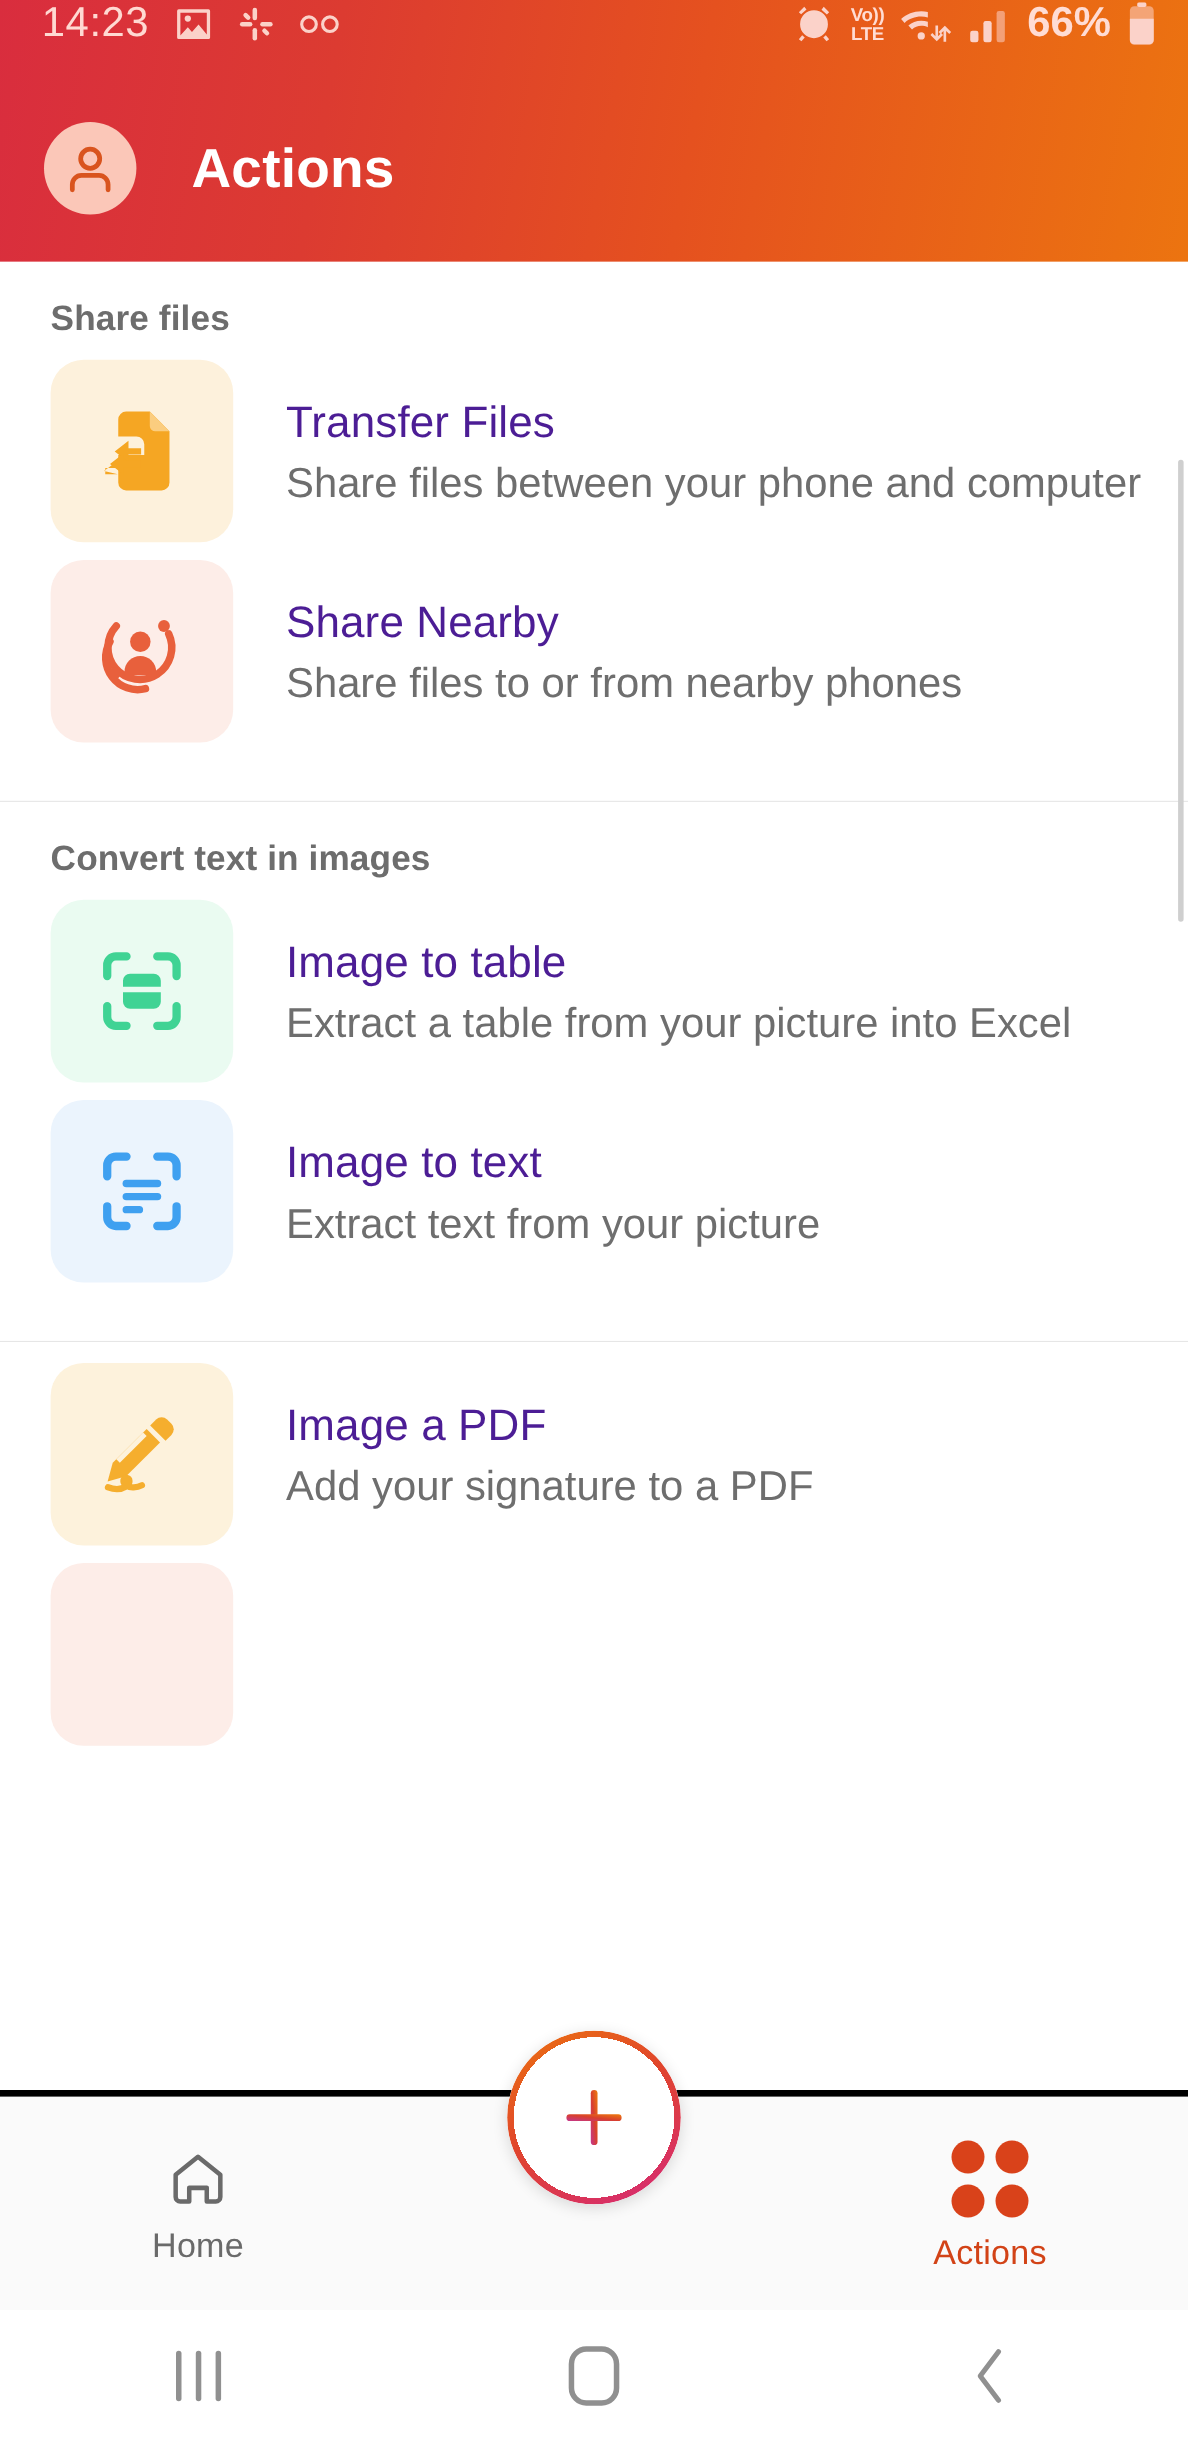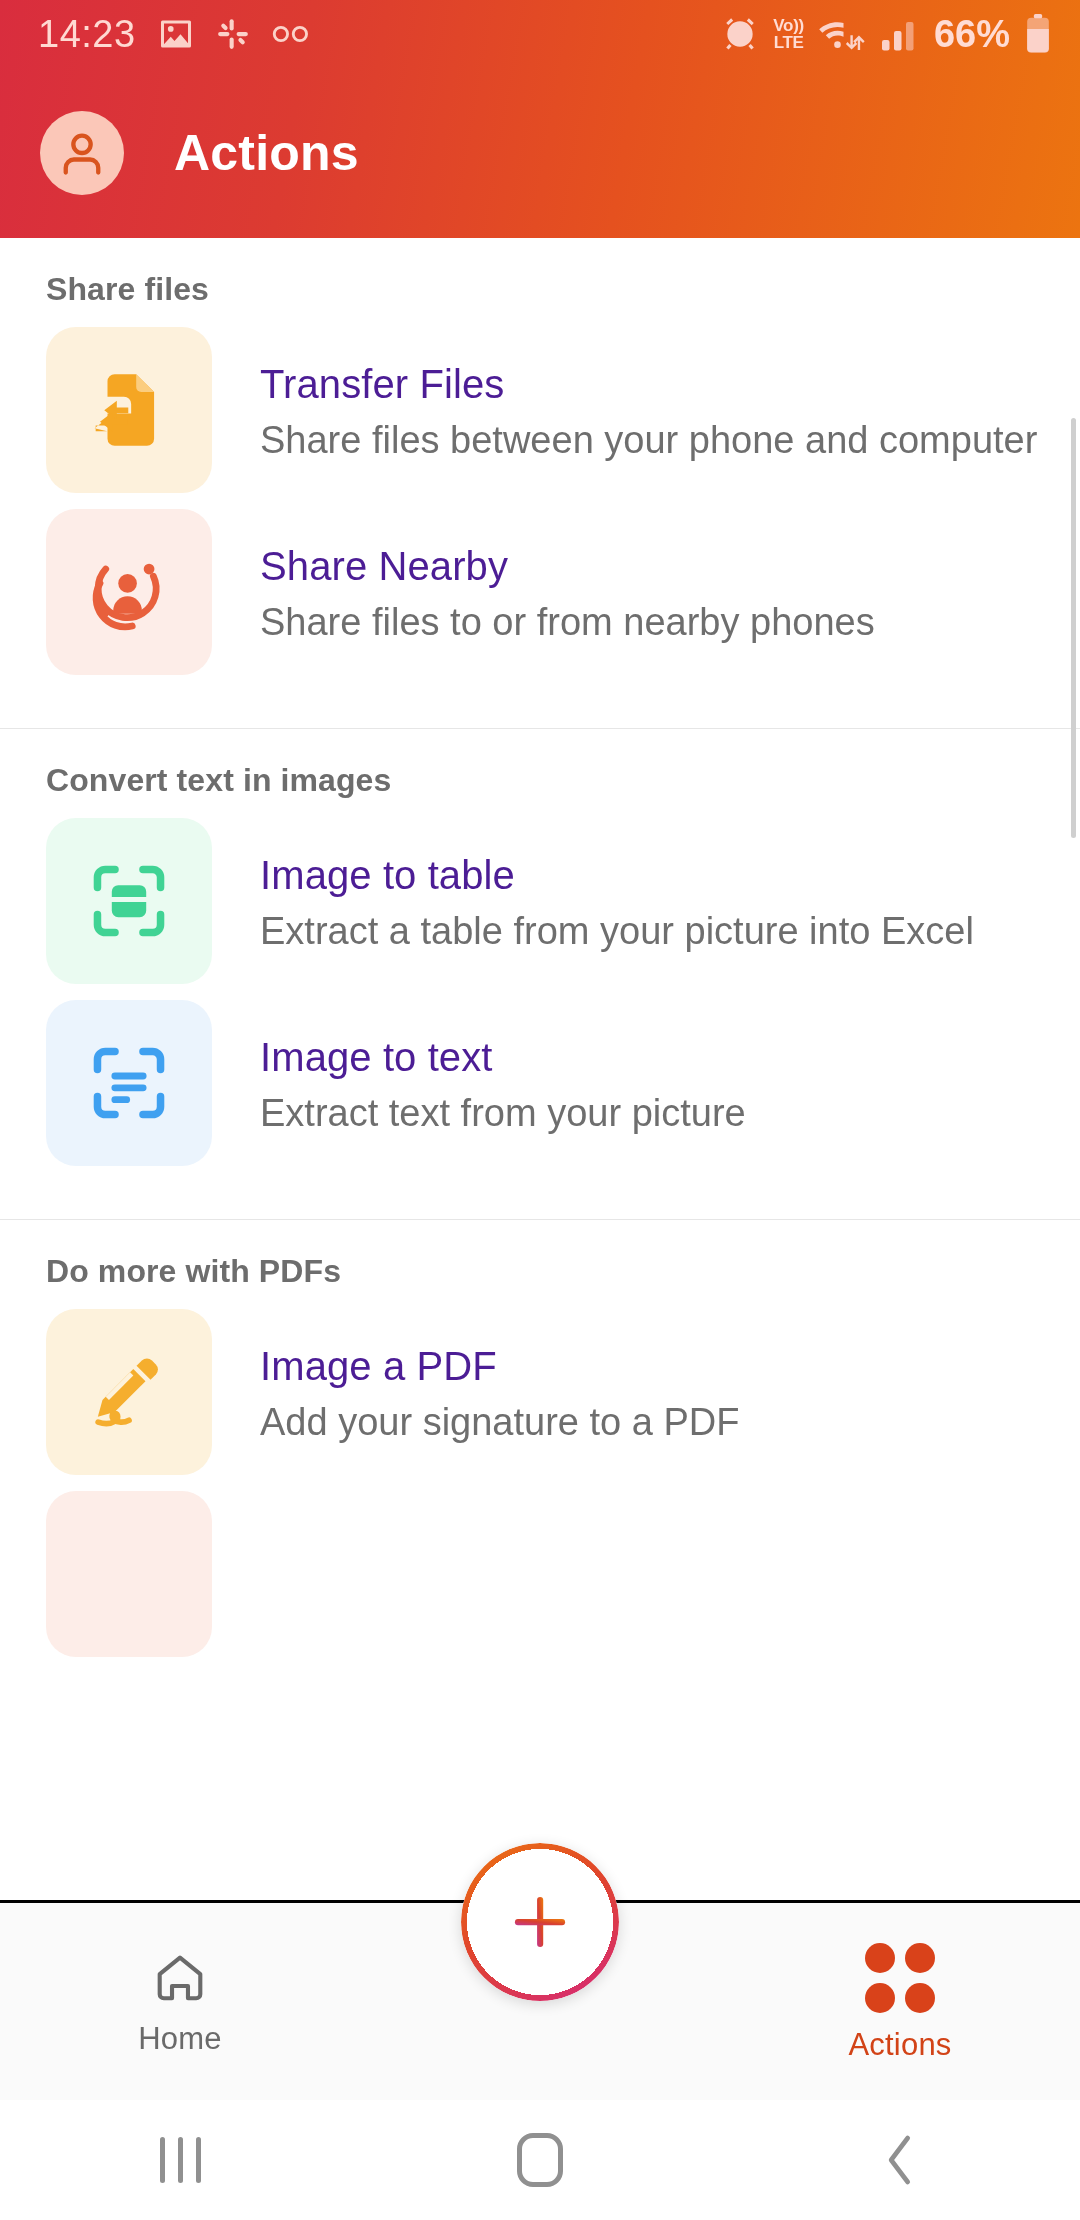--- a/index.html
+++ b/index.html
@@ -11,21 +11,21 @@
   }
   .phone { position:relative; width:1080px; height:2220px; background:#fff; }
 
   
   .header {
     position:absolute; top:0; left:0; width:1080px; height:238px;
     background:linear-gradient(100deg,#D92D3E 0%,#DC3B31 28%,#E5511F 58%,#EC7410 100%);
   }
   .statusbar {
     position:absolute; top:0; left:0; width:1080px; height:68px;
-    display:flex; align-items:center; justify-content:space-between;
+    display:flex; align-items:flex-start; justify-content:space-between;
     padding:0 28px 0 38px;
   }
   .sb-left { display:flex; align-items:center; gap:22px; }
   .sb-right { display:flex; align-items:center; gap:14px; }
   .sb-time {
     color:#FFD9D2; font-size:38px; font-weight:400; letter-spacing:.5px;
   }
   .sb-pct { color:#FFDCD4; font-size:38px; font-weight:600; letter-spacing:0; }
   .sb-volte {
     color:#FFDCD4; font-size:17px; font-weight:700; line-height:17px;
@@ -82,21 +82,21 @@
 
   
   .scroll-indicator {
     position:absolute; right:4px; top:180px; width:5px; height:420px;
     background:#CFCFCF; border-radius:3px;
   }
 
   
   .tabbar {
     position:absolute; top:1900px; left:0; width:1080px; height:200px;
-    background:#FAFAFA; border-top:3px solid #000000;
+    background:#FAFAFA; border-top:6px solid #000000;
     display:flex; align-items:flex-start;
   }
   .tab {
     flex:1 1 0; height:200px;
     display:flex; flex-direction:column; align-items:center; justify-content:center;
     gap:14px;
   }
   .tab-label { font-size:31px; letter-spacing:.2px; }
   .tab-home .tab-label { color:#6A6A6A; }
   .tab-actions .tab-label { color:#D24317; }
@@ -298,21 +298,20 @@
           <div class="row-title">Image to text</div>
           <div class="row-sub">Extract text from your picture</div>
         </div>
       </div>
 
       <div style="height:56px"></div>
       <div class="divider"></div>
     </div>
 
     <div class="section">
-      <div class="section-title">Do more with PDFs</div>
 
       <div class="row">
         <div class="tile" style="background:#FDF2DC">
           <svg width="86" height="86" viewBox="0 0 24 24">
             <path fill="#F5AE2E" d="M18.4 3.2a2 2 0 0 0-2.8 0L14.1 4.7l3.9 3.9 1.5-1.5a2 2 0 0 0 0-2.8z"></path>
             <path fill="#F5AE2E" d="M13.2 5.6 4.6 14.2 3.3 18.9l4.7-1.3 8.6-8.6z"></path>
             <path fill="#FDF2DC" d="M12.3 6.5 5.5 13.3l.9.9 6.8-6.8z"></path>
             <path fill="none" stroke="#F5AE2E" stroke-width="1.6" stroke-linecap="round" d="M3.4 20.4c1.6.6 3.3.6 4.6-.2 1.2-.8 1-2.1.1-2.2-.9-.1-1.1 1.1-.2 1.8.9.7 2.6.9 4.1.1"></path>
           </svg>
         </div>

